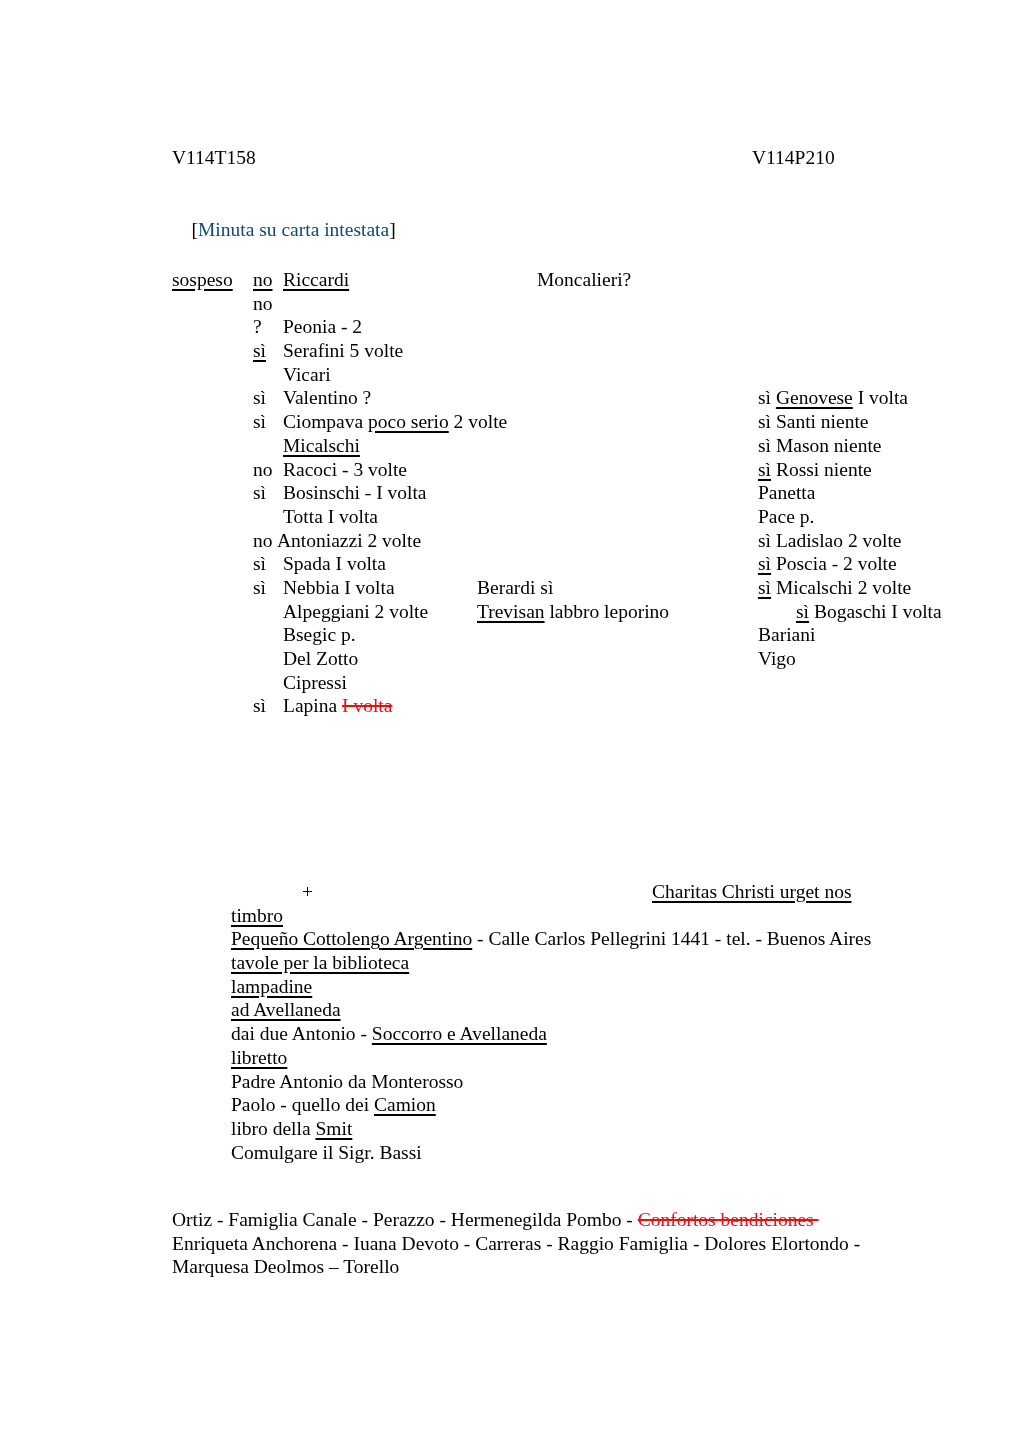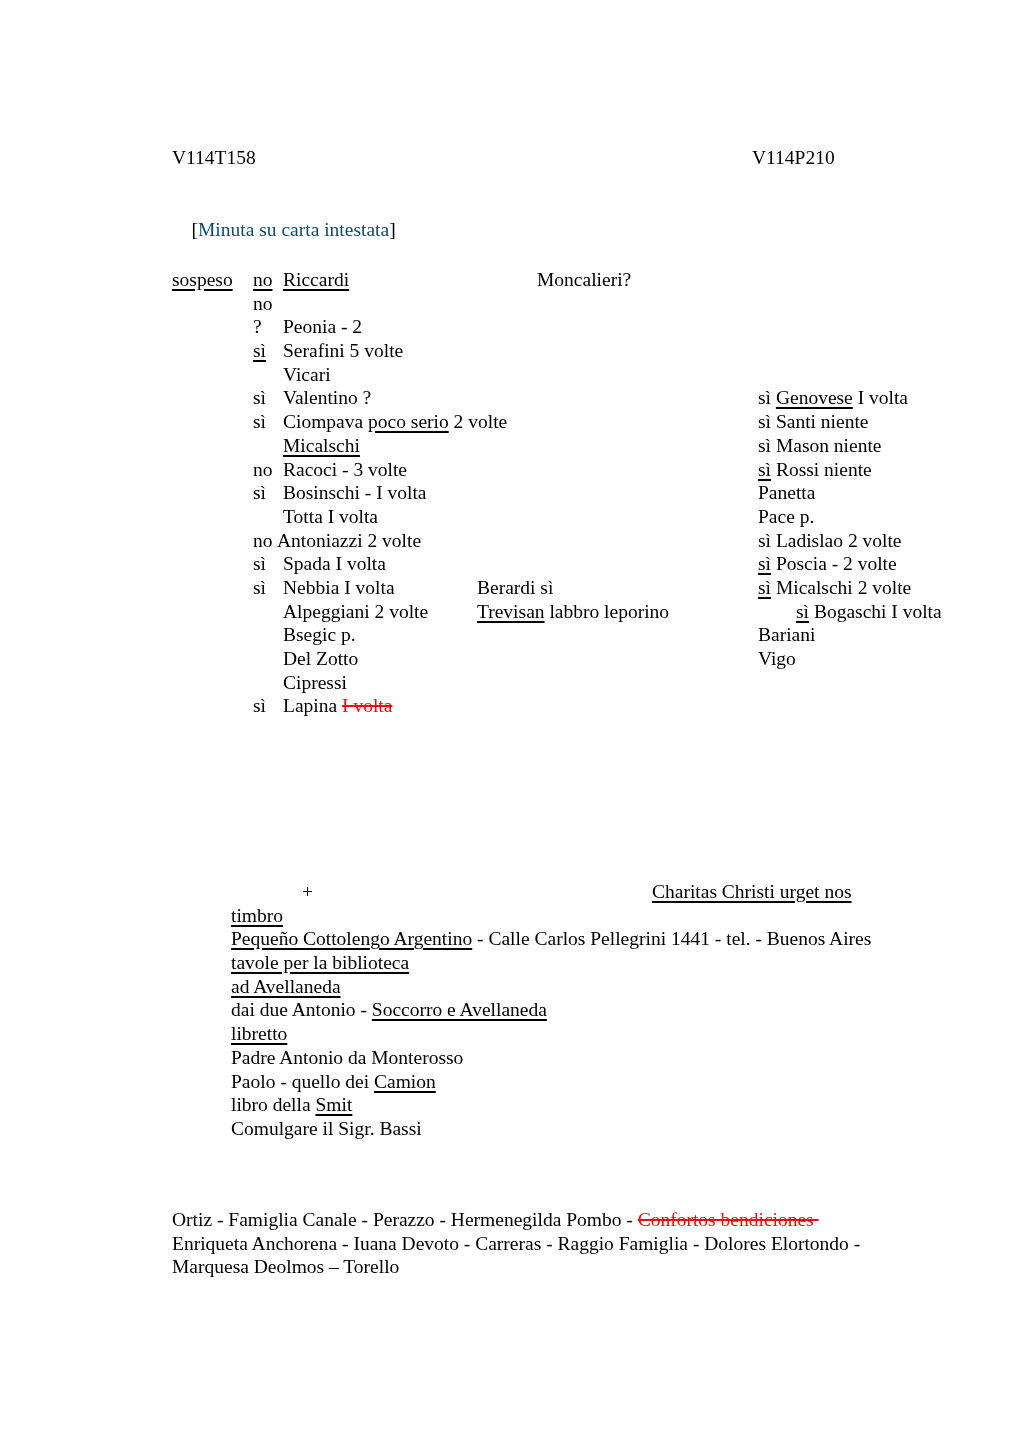--- a/index.html
+++ b/index.html
@@ -65,20 +65,21 @@
 
   <div class="minute-block">
     <div class="row">
       <span class="cross">+</span>
       <span class="motto u">Charitas Christi urget nos</span>
     </div>
     <div id="minute-lines">
         <div class="row"><span class="u">timbro</span></div>
         <div class="row"><span class="u">Pequeño Cottolengo Argentino</span><span class=""> - Calle Carlos Pellegrini 1441 - tel. - Buenos Aires</span></div>
         <div class="row"><span class="u">tavole per la biblioteca</span></div>
+        <div class="row"><span class="u">lampadine</span></div>
         <div class="row"><span class="u">ad Avellaneda</span></div>
         <div class="row"><span class="">dai due Antonio - </span><span class="u">Soccorro e Avellaneda</span></div>
         <div class="row"><span class="u">libretto</span></div>
         <div class="row"><span class="">Padre Antonio da Monterosso</span></div>
         <div class="row"><span class="">Paolo - quello dei </span><span class="u">Camion</span></div>
         <div class="row"><span class="">libro della </span><span class="u">Smit</span></div>
         <div class="row"><span class="">Comulgare il Sigr. Bassi</span></div>
       </div>
   </div>
 

